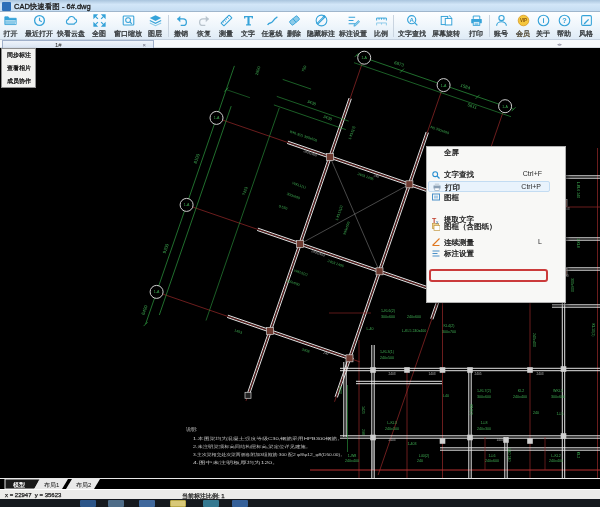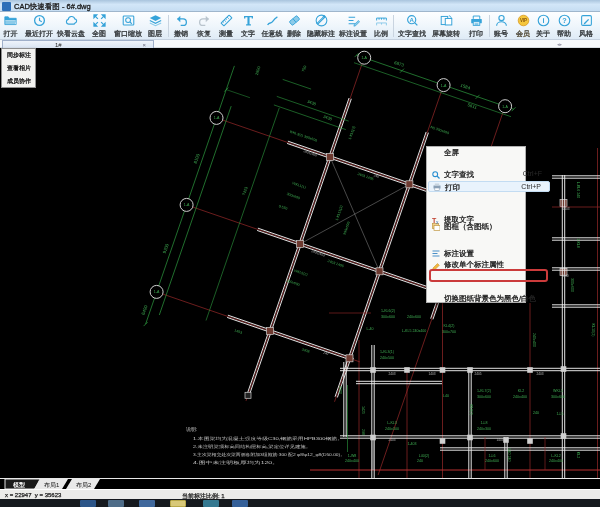--- a/index.html
+++ b/index.html
@@ -9,21 +9,21 @@
 .ti{position:absolute;top:1px;width:32px;text-align:center}
 .tic{height:16px}
 .tlb{font-size:7px;white-space:nowrap;color:#3c4043;-webkit-text-stroke:.35px #3c4043}
 .tabbar{position:absolute;left:0;top:40px;width:600px;height:8px;background:#f7f9fb;border-bottom:1px solid #d8dde2}
 .dtab{position:absolute;left:2px;top:0;width:152px;height:8px;background:linear-gradient(#eef3fa,#d9e4f2);border:1px solid #9fafc9;border-bottom:none}
 .dtab span{position:absolute;left:52px;top:0.5px;font-size:6px;color:#222}
 .dtab i{position:absolute;right:7px;top:0.5px;font-size:6px;color:#667;font-style:normal}
 .canvas{position:absolute;left:0;top:48px;width:600px;height:430px;background:#000}
 .ddp{position:absolute;left:1px;top:48px;width:35px;height:40px;background:#f2f2f0;border:1px solid #8f8f8f;box-shadow:1px 1px 2px rgba(0,0,0,.5)}
 .ddp div{position:absolute;left:5px;font-size:6px;color:#1a1a1a;white-space:nowrap;-webkit-text-stroke:.3px #1a1a1a}
-.menu{position:absolute;left:426px;top:146px;width:100px;height:157px;background:#f8f8f6;border:1px solid #b0b0b0;box-shadow:2px 2px 3px rgba(0,0,0,.45)}
+.menu{position:absolute;left:426px;top:146px;width:140px;height:157px;background:#f8f8f6;border:1px solid #b0b0b0;box-shadow:2px 2px 3px rgba(0,0,0,.45)}
 .mrow{position:absolute;left:1px;width:122px;height:11.2px}
 .mic{position:absolute;left:4px;top:1.5px;width:8px;height:8px}
 .mic svg{display:block}
 .mtx{position:absolute;left:16px;top:1px;font-size:7.5px;color:#222;white-space:nowrap;-webkit-text-stroke:.3px #222}
 .msc{position:absolute;right:8px;top:1px;font-size:7px;color:#2a2a2a}
 .redbox{position:absolute;left:1.5px;top:122px;width:119px;height:13px;border:2px solid #cb3b3b;border-radius:3px}
 .btabs{position:absolute;left:0;top:478px;width:600px;height:11px;background:#000;border-top:1px solid #e8e8e8}
 .statusbar{position:absolute;left:0;top:489px;width:600px;height:10px;background:#ebebe9;border-top:1px solid #fff;font-size:6px;color:#222}
 .statusbar span{-webkit-text-stroke:.25px #222}
 .taskbar{position:absolute;left:0;top:499px;width:600px;height:8px;background:#15191e}
@@ -442,57 +442,63 @@
       <span class="mic">
         <svg width="8" height="8" viewBox="0 0 8 8">
           <rect x="0.5" y="2.5" width="7" height="3" fill="#8aa0b5"></rect>
           <rect x="1.8" y="0.5" width="4.4" height="2" fill="#c8d4de"></rect>
           <rect x="1.8" y="5" width="4.4" height="2.5" fill="#fff" stroke="#8aa0b5" stroke-width="0.6"></rect>
         </svg>
       </span>
       <span class="mtx">打印</span>
       <span class="msc">Ctrl+P</span>
     </div>
+    <div class="mrow" style="top:44.80000000000001px;">
+      <span class="mic">
+        <svg width="8" height="8" viewBox="0 0 8 8">
+          <rect x="0.5" y="1" width="7" height="6" fill="none" stroke="#4a90c8" stroke-width="1"></rect>
+          <rect x="2" y="2.5" width="4" height="3" fill="#a8cce8"></rect>
+        </svg>
+      </span>
+      <span class="mtx">图框</span>
+    </div>
     <div class="mrow" style="top:74px;padding-left:40px;">
       <span class="mic">
         <svg width="8" height="8" viewBox="0 0 8 8">
           <rect x="0.5" y="0.5" width="6" height="5" fill="#f0d090" stroke="#c09840" stroke-width="0.7"></rect>
           <rect x="2" y="2.5" width="6" height="5" fill="#fff" stroke="#c09840" stroke-width="0.7"></rect>
         </svg>
       </span>
       <span class="mtx">图框（含图纸）</span>
     </div>
     <div class="mrow" style="top:67.19999999999999px;">
       <span class="mic">
         <svg width="8" height="8" viewBox="0 0 8 8">
           <text x="0" y="6.5" font-size="7" fill="#c04030" font-family="Liberation Sans" font-weight="bold">T</text>
           <text x="4" y="7.5" font-size="5" fill="#3a70b0" font-family="Liberation Sans">x</text>
         </svg>
       </span>
       <span class="mtx">提取文字</span>
     </div>
+    <div class="mrow" style="top:89.6px;">
+      <span class="mic">
+        <svg width="8" height="8" viewBox="0 0 8 8">
+          <path d="M0.5,7.5 L7.5,0.5 M0.5,7.5 h7 " stroke="#e07820" stroke-width="1.1" fill="none"></path>
+        </svg>
+      </span>
+      <span class="mtx">连续测量</span>
+      <span class="msc">L</span>
+    </div>
     <div class="mrow" style="top:100.80000000000001px;">
       <span class="mic">
         <svg width="8" height="8" viewBox="0 0 8 8">
           <path d="M0.5,2 h7 M0.5,4.5 h5 M0.5,7 h7" stroke="#4a90c8" stroke-width="1"></path>
         </svg>
       </span>
       <span class="mtx">标注设置</span>
-    </div>
-    <div class="mrow" style="top:112.0px;">
-      <span class="mic">
-        <svg width="8" height="8" viewBox="0 0 8 8">
-          <path d="M1,7 l4.5,-4.5 1.8,1.8 -4.5,4.5 -2.2,0.4 z" fill="#f0b840" stroke="#c08820" stroke-width="0.5"></path>
-        </svg>
-      </span>
-      <span class="mtx">修改单个标注属性</span>
-    </div>
-    <div class="mrow" style="top:145.60000000000002px;">
-      <span class="mic"></span>
-      <span class="mtx">切换图纸背景色为黑色/白色</span>
     </div>
     <div class="redbox"></div>
   </div>
 <div class="btabs">
 <svg width="140" height="11" style="position:absolute;left:0;top:0">
 <polygon points="5,0 40,0 35,10 5,10" fill="#1a1a1a" stroke="#e0e0e0" stroke-width="1"></polygon>
 <polygon points="40,0 68,0 62,10 34,10" fill="#e9e9e9"></polygon>
 <polygon points="72,0 100,0 94,10 66,10" fill="#e9e9e9"></polygon>
 <text x="13" y="7.5" font-size="6" fill="#fff" style="text-shadow:0 0 .3px #fff">模型</text>
 <text x="44" y="7.5" font-size="6" fill="#111">布局1</text>

